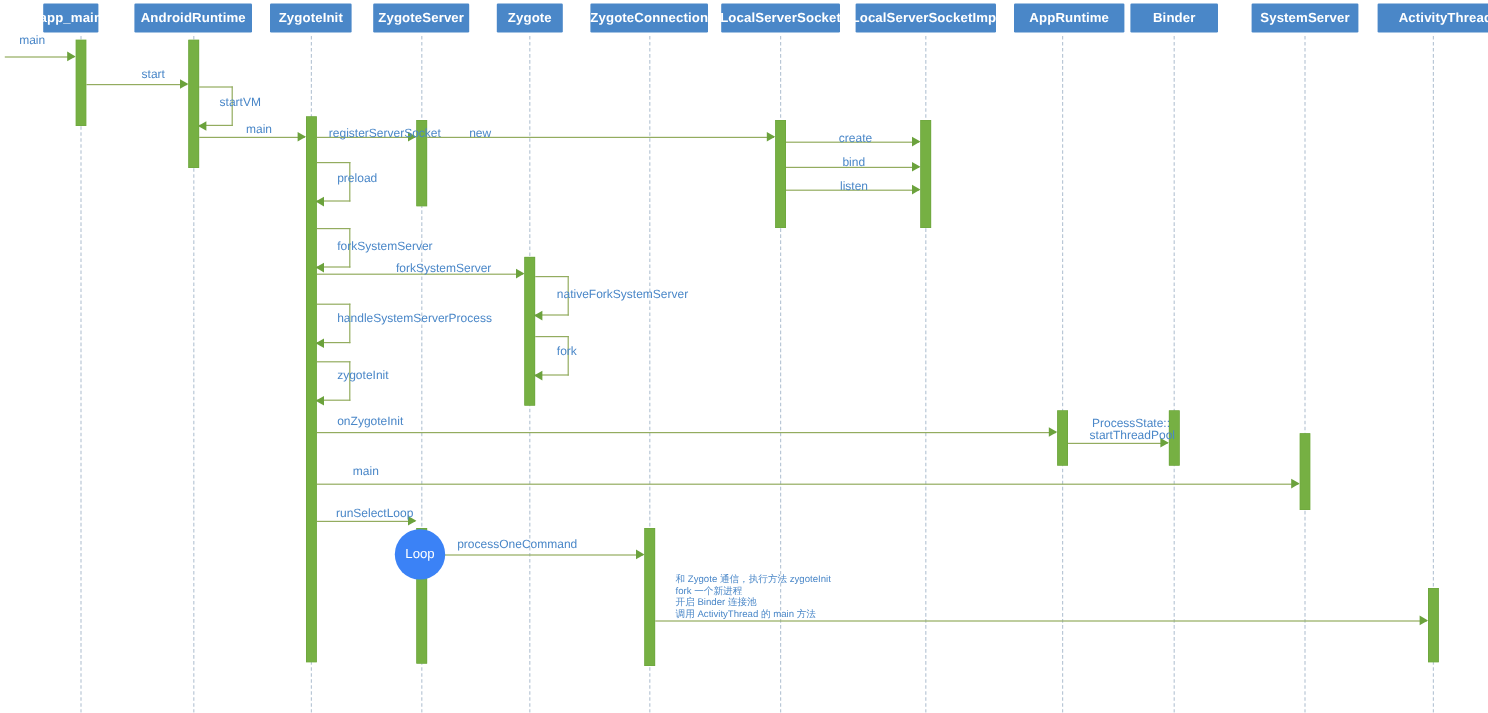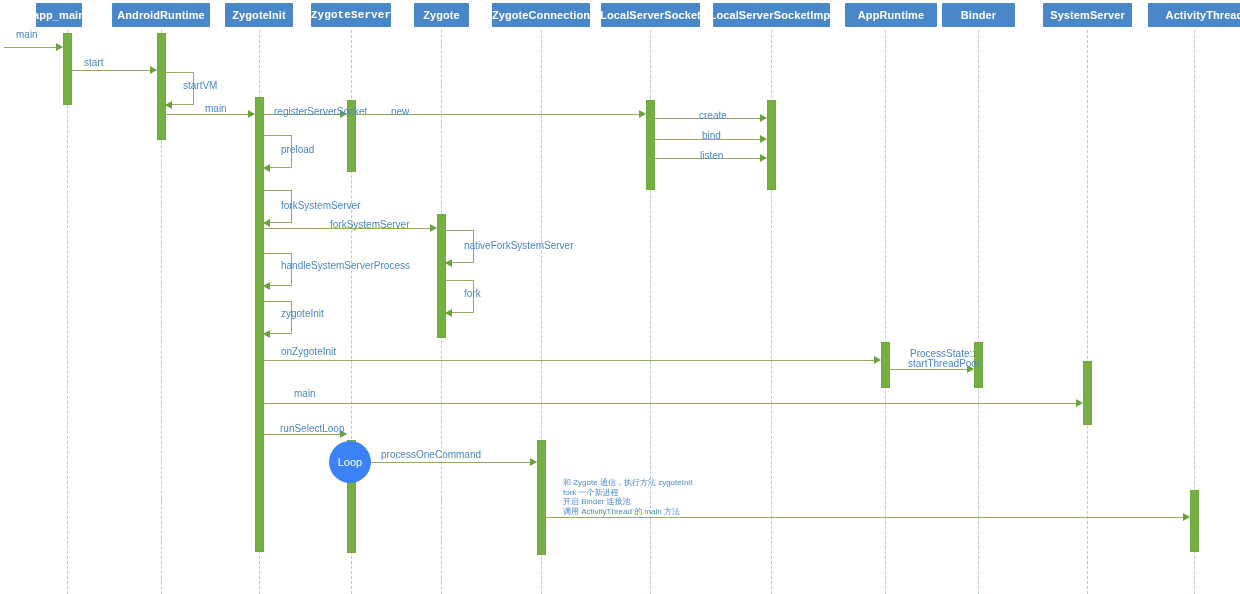--- a/index.html
+++ b/index.html
@@ -51,21 +51,21 @@
 </head>
 <body>
 
 <div id="canvas">
     <div class="lifeline-head" style="left: 36px; top: 3px; width: 46px;">app_main</div>
     <div class="lifeline-line" style="left: 67px; top: 30px; height: 564px;"></div>
     <div class="lifeline-head" style="left: 112px; top: 3px; width: 98px;">AndroidRuntime</div>
     <div class="lifeline-line" style="left: 161px; top: 30px; height: 564px;"></div>
     <div class="lifeline-head" style="left: 225px; top: 3px; width: 68px;">ZygoteInit</div>
     <div class="lifeline-line" style="left: 259px; top: 30px; height: 564px;"></div>
-    <div class="lifeline-head" style="left: 311px; top: 3px; width: 80px; font-family: Liberation Mono, monospace;">ZygoteServer</div>
+    <div class="lifeline-head" style="left: 311px; top: 3px; width: 80px;">ZygoteServer</div>
     <div class="lifeline-line" style="left: 351px; top: 30px; height: 564px;"></div>
     <div class="lifeline-head" style="left: 414px; top: 3px; width: 55px;">Zygote</div>
     <div class="lifeline-line" style="left: 441px; top: 30px; height: 564px;"></div>
     <div class="lifeline-head" style="left: 492px; top: 3px; width: 98px;">ZygoteConnection</div>
     <div class="lifeline-line" style="left: 541px; top: 30px; height: 564px;"></div>
     <div class="lifeline-head" style="left: 601px; top: 3px; width: 99px;">LocalServerSocket</div>
     <div class="lifeline-line" style="left: 650px; top: 30px; height: 564px;"></div>
     <div class="lifeline-head" style="left: 713px; top: 3px; width: 117px;">LocalServerSocketImpl</div>
     <div class="lifeline-line" style="left: 771px; top: 30px; height: 564px;"></div>
     <div class="lifeline-head" style="left: 845px; top: 3px; width: 92px;">AppRuntime</div>
@@ -87,21 +87,21 @@
     <div class="activation" style="left: 767px; top: 100px; height: 90px;"></div>
     <div class="activation" style="left: 881px; top: 342px; height: 46px;"></div>
     <div class="activation" style="left: 974px; top: 342px; height: 46px;"></div>
     <div class="activation" style="left: 1083px; top: 361px; height: 64px;"></div>
     <div class="activation" style="left: 1190px; top: 490px; height: 62px;"></div>
     <div class="msg-line" style="left: 4px; top: 47px; width: 58px;"></div>
     <div class="arrow-head" style="left: 56px; top: 43px;"></div>
     <div class="msg-label" style="left: 16px; top: 30px;">main</div>
     <div class="msg-line" style="left: 72px; top: 70px; width: 84px;"></div>
     <div class="arrow-head" style="left: 150px; top: 66px;"></div>
-    <div class="msg-label" style="left: 84px; top: 58px;">start</div>
+    <div class="msg-label" style="left: 118px; top: 58px;">start</div>
     <div class="self-call" style="left: 166px; top: 72px; width: 28px; height: 33px;"></div>
     <div class="arrow-head left" style="left: 165px; top: 101px;"></div>
     <div class="msg-label" style="left: 183px; top: 81px;">startVM</div>
     <div class="msg-line" style="left: 166px; top: 114px; width: 88px;"></div>
     <div class="arrow-head" style="left: 248px; top: 110px;"></div>
     <div class="msg-label" style="left: 205px; top: 104px;">main</div>
     <div class="msg-line" style="left: 264px; top: 114px; width: 82px;"></div>
     <div class="arrow-head" style="left: 340px; top: 110px;"></div>
     <div class="msg-label" style="left: 274px; top: 107px;">registerServerSocket</div>
     <div class="msg-line" style="left: 356px; top: 114px; width: 289px;"></div>

